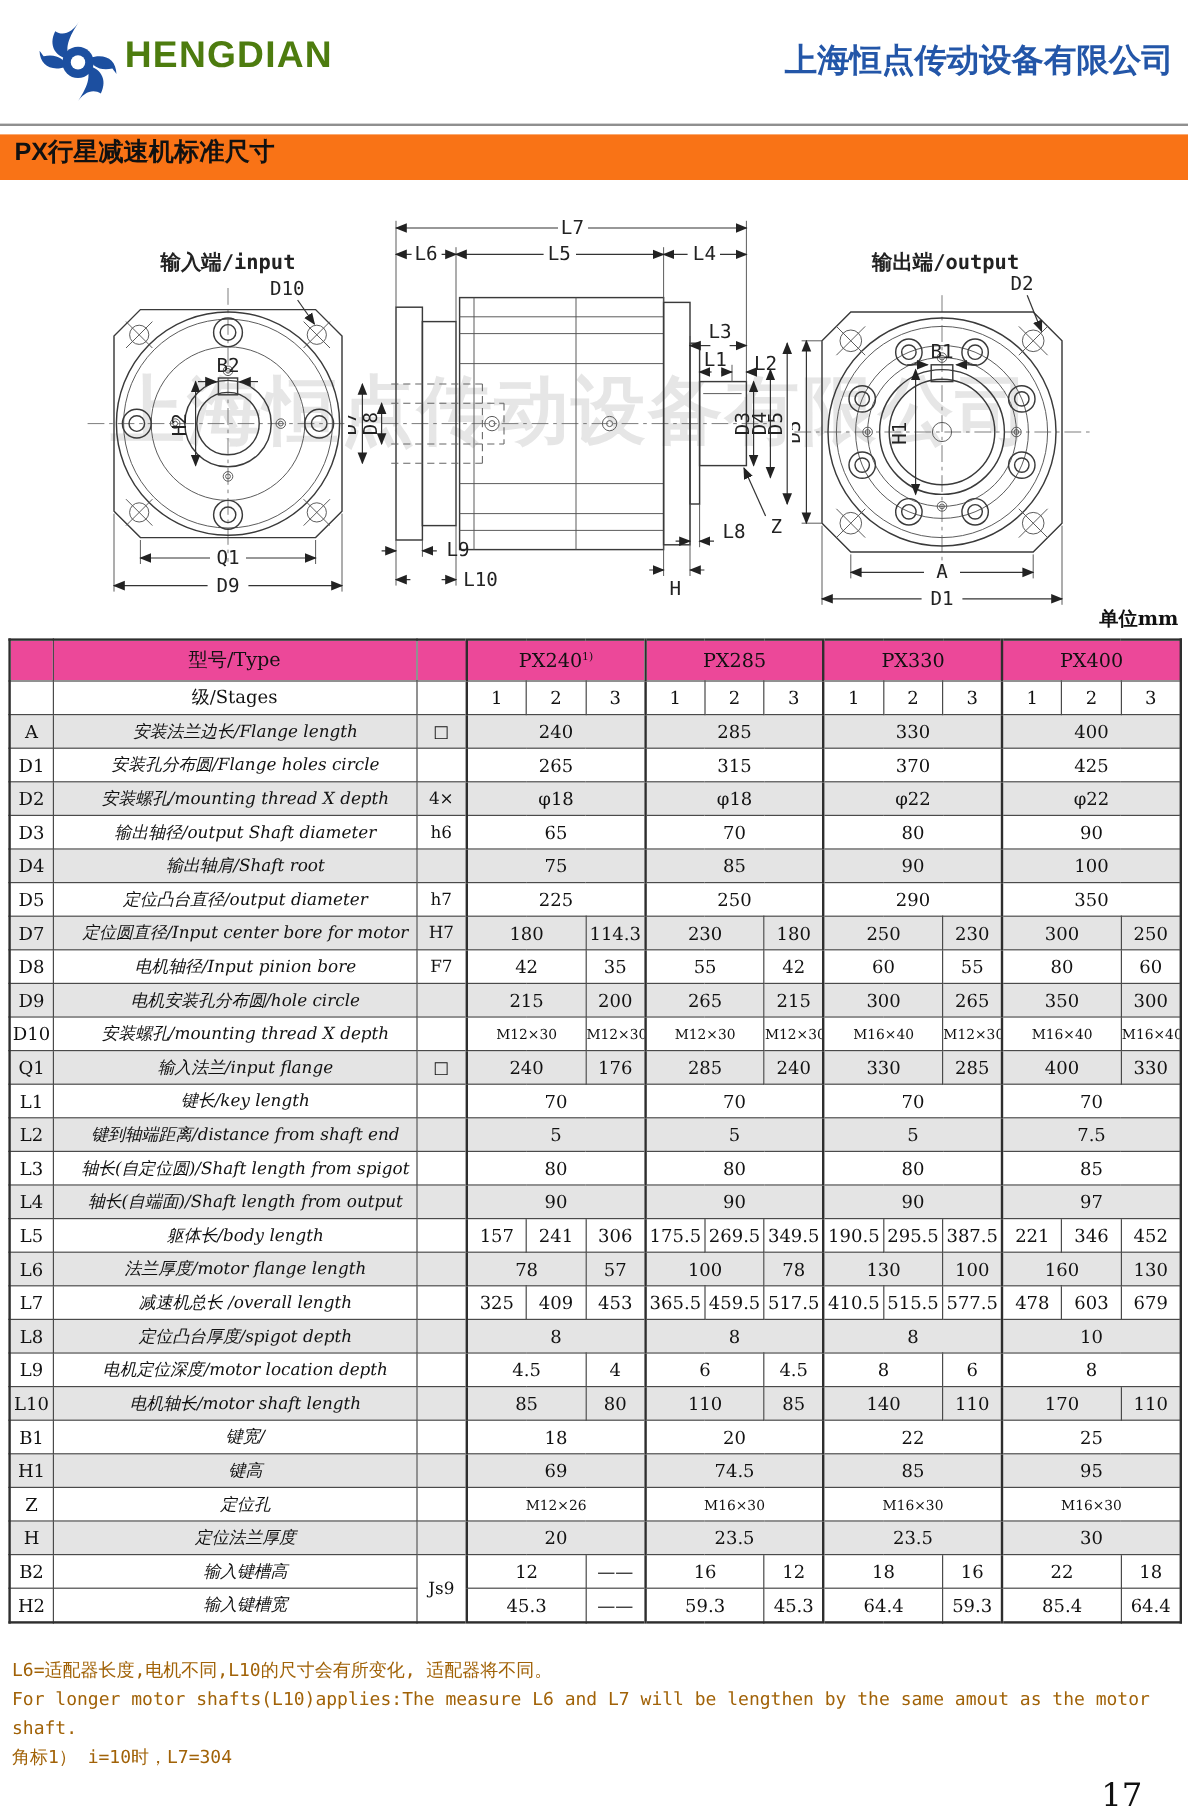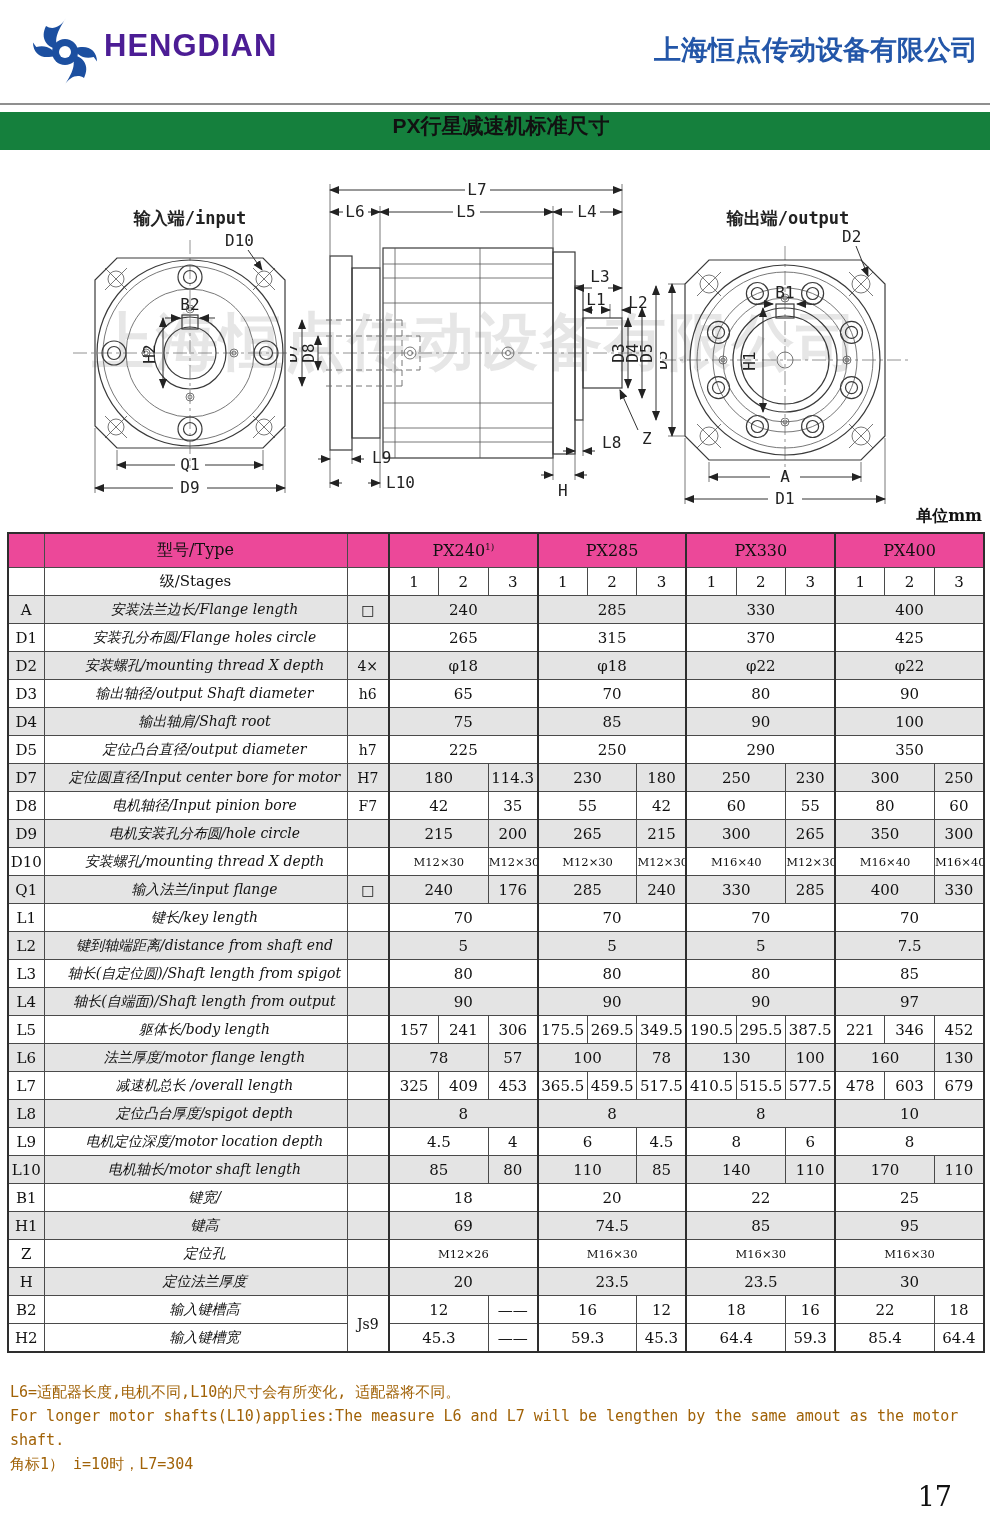--- a/index.html
+++ b/index.html
@@ -2,27 +2,27 @@
 <html><head>
 <meta charset="utf-8">
 <style>
   html,body{margin:0;padding:0;background:#fff;}
   .page{position:relative;width:990px;height:1513px;background:#ffffff;overflow:hidden;
         font-family:"Liberation Sans",sans-serif;color:#111;}
   
   .hdr{position:absolute;left:0;top:0;width:990px;height:103px;}
   .logo{position:absolute;left:30px;top:12px;width:70px;height:80px;}
   .logo-text{position:absolute;left:104px;top:28px;font-size:31px;font-weight:bold;
-             color:#4c1d95;letter-spacing:1px;font-family:"Liberation Sans",sans-serif;}
+             color:#4d7c0f;letter-spacing:1px;font-family:"Liberation Sans",sans-serif;}
   .company{position:absolute;right:12px;top:32px;font-size:27px;font-weight:bold;color:#2356a8;
            font-family:"DejaVu Sans",sans-serif;}
   .rule{position:absolute;left:0;top:103px;width:990px;height:2px;background:#8f8f8f;}
   
-  .title-bar{position:absolute;left:0;top:112px;width:990px;height:38px;background:#15803d;
-             display:flex;align-items:center;flex-direction:column;}
+  .title-bar{position:absolute;left:0;top:112px;width:990px;height:38px;background:#f97316;
+             display:flex;align-items:flex-start;flex-direction:column;}
   .title-zh{font-size:21px;font-weight:bold;margin-left:12px;white-space:nowrap;}
   .title-en{font-size:19px;font-weight:bold;margin-left:58px;font-family:"DejaVu Sans Mono",monospace;
             letter-spacing:1px;white-space:nowrap;}
   
   .drawings{position:absolute;left:0;top:168px;width:990px;height:348px;}
   .wmark{position:absolute;left:92px;top:132px;width:860px;font-size:62px;color:#c4c4c4;
          opacity:.42;white-space:nowrap;letter-spacing:2px;font-weight:bold;pointer-events:none;}
   svg text{font-family:"DejaVu Sans Mono",monospace;font-size:16px;fill:#222;}
   svg .cjk{font-size:17px;font-weight:bold;}
   svg .dline{stroke:#333;stroke-width:1;fill:none;}

